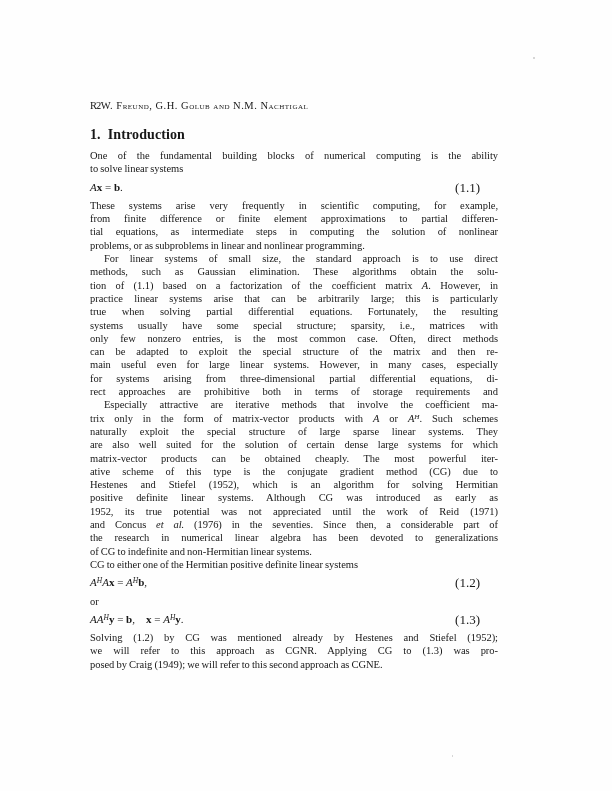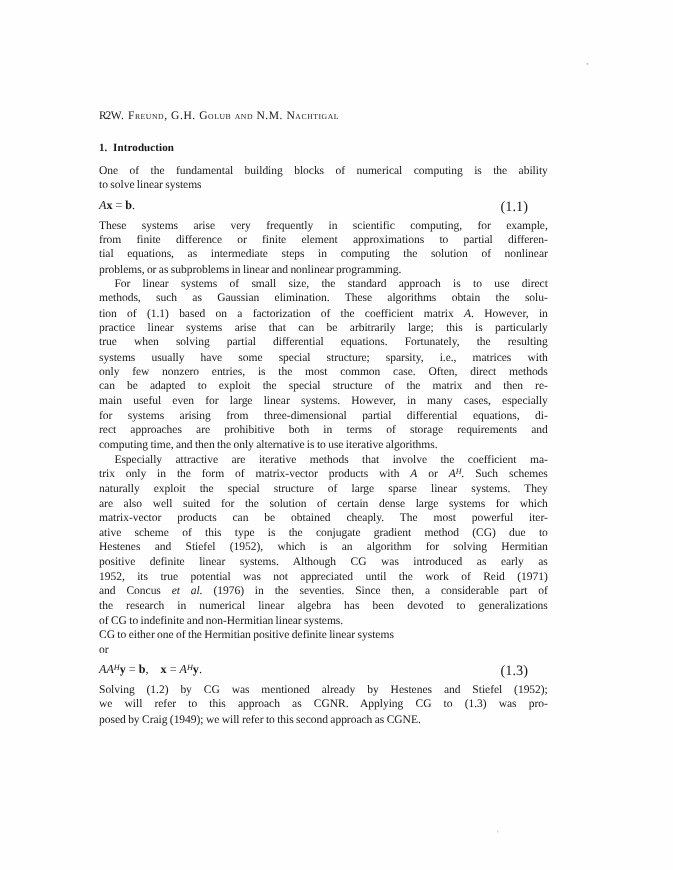--- a/index.html
+++ b/index.html
@@ -30,21 +30,21 @@
     top: 0;
   }
   .running-head {
     text-align: left;
     font-variant: small-caps;
     letter-spacing: 0.5px;
     font-size: 10.5px;
   }
   .section-heading {
     font-weight: bold;
-    font-size: 10px;
+    font-size: 14px;
     line-height: 14px;
     margin: 15px 0 7px 0;
     letter-spacing: 0.1px;
   }
   .line {
     font-size: 10.5px;
     line-height: 13.3px;
     text-align: justify;
     text-align-last: justify;
     word-spacing: -0.4px;
@@ -106,34 +106,34 @@
         <div class="line">methods, such as Gaussian elimination.  These algorithms obtain the solu-</div>
         <div class="line">tion of (1.1) based on a factorization of the coefficient matrix <span class="i">A</span>. However, in</div>
         <div class="line">practice linear systems arise that can be arbitrarily large; this is particularly</div>
         <div class="line">true when solving partial differential equations.  Fortunately, the resulting</div>
         <div class="line">systems usually have some special structure; sparsity, i.e., matrices with</div>
         <div class="line">only few nonzero entries, is the most common case.  Often, direct methods</div>
         <div class="line">can be adapted to exploit the special structure of the matrix and then re-</div>
         <div class="line">main useful even for large linear systems. However, in many cases, especially</div>
         <div class="line">for systems arising from three-dimensional partial differential equations, di-</div>
         <div class="line">rect approaches are prohibitive both in terms of storage requirements and</div>
-        <div class="line last">computing time, and then the only alternative is to use iterative algorithms.</div>
         <div class="line indent">Especially attractive are iterative methods that involve the coefficient ma-</div>
         <div class="line">trix only in the form of matrix-vector products with <span class="i">A</span> or <span class="i">A</span><span class="sup">H</span>. Such schemes</div>
         <div class="line">naturally exploit the special structure of large sparse linear systems.  They</div>
         <div class="line">are also well suited for the solution of certain dense large systems for which</div>
         <div class="line">matrix-vector products can be obtained cheaply.  The most powerful iter-</div>
         <div class="line">ative scheme of this type is the conjugate gradient method (CG) due to</div>
         <div class="line">Hestenes and Stiefel (1952), which is an algorithm for solving Hermitian</div>
         <div class="line">positive definite linear systems.  Although CG was introduced as early as</div>
         <div class="line">1952, its true potential was not appreciated until the work of Reid (1971)</div>
         <div class="line">and Concus <span class="i">et al.</span> (1976) in the seventies. Since then, a considerable part of</div>
         <div class="line">the research in numerical linear algebra has been devoted to generalizations</div>
         <div class="line last">of CG to indefinite and non-Hermitian linear systems.</div>
         <div class="line last">CG to either one of the Hermitian positive definite linear systems</div>
+        <div class="equation"><span class="eq-body"><span class="i">A</span><span class="sup">H</span><span class="i">A</span><span class="b">x</span> = <span class="i">A</span><span class="sup">H</span><span class="b">b</span>,</span><span class="eq-num">(1.2)</span></div>
         <div class="plain-line">or</div>
         <div class="equation"><span class="eq-body"><span class="i">A</span><span class="i">A</span><span class="sup">H</span><span class="b">y</span> = <span class="b">b</span>,  <span class="b">x</span> = <span class="i">A</span><span class="sup">H</span><span class="b">y</span>.</span><span class="eq-num">(1.3)</span></div>
         <div class="line">Solving (1.2) by CG was mentioned already by Hestenes and Stiefel (1952);</div>
         <div class="line">we will refer to this approach as CGNR. Applying CG to (1.3) was pro-</div>
         <div class="line last">posed by Craig (1949); we will refer to this second approach as CGNE.</div>
       </div>
   </div>
   <div class="speck" style="left:533px; top:57px; width:2px; height:2px;"></div>
   <div class="speck" style="left:470px; top:300px; width:2px; height:1px;"></div>
   <div class="speck" style="left:452px; top:755px; width:1px; height:2px;"></div>

